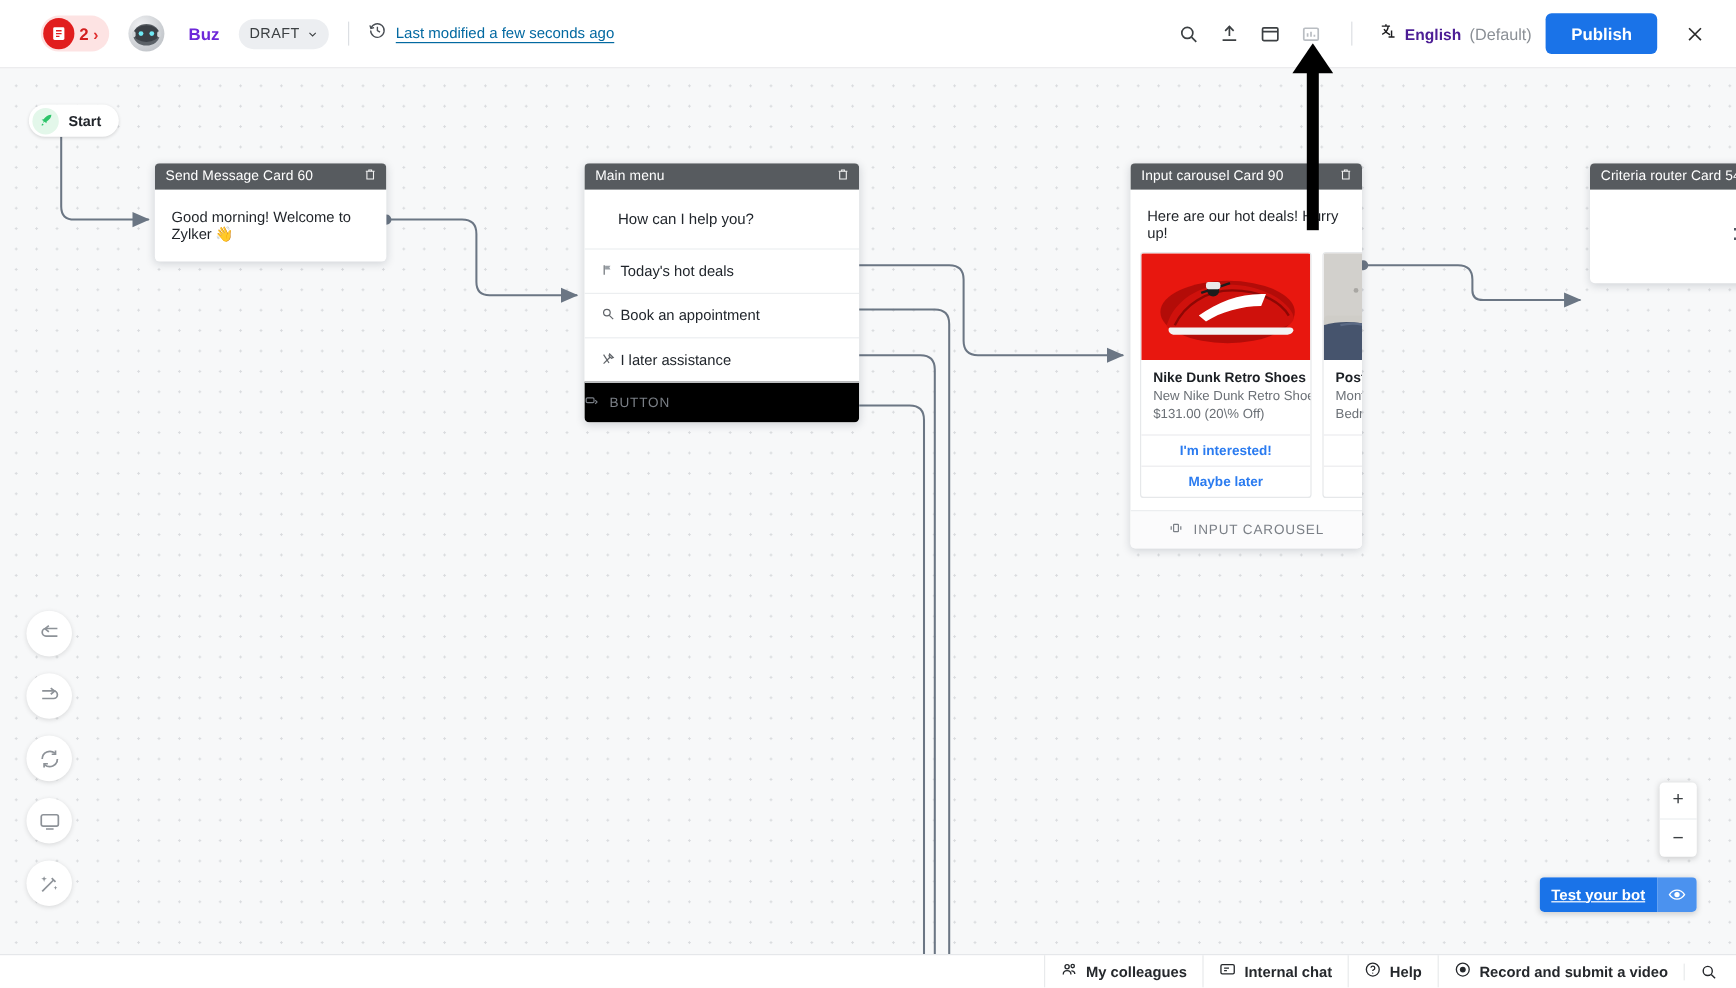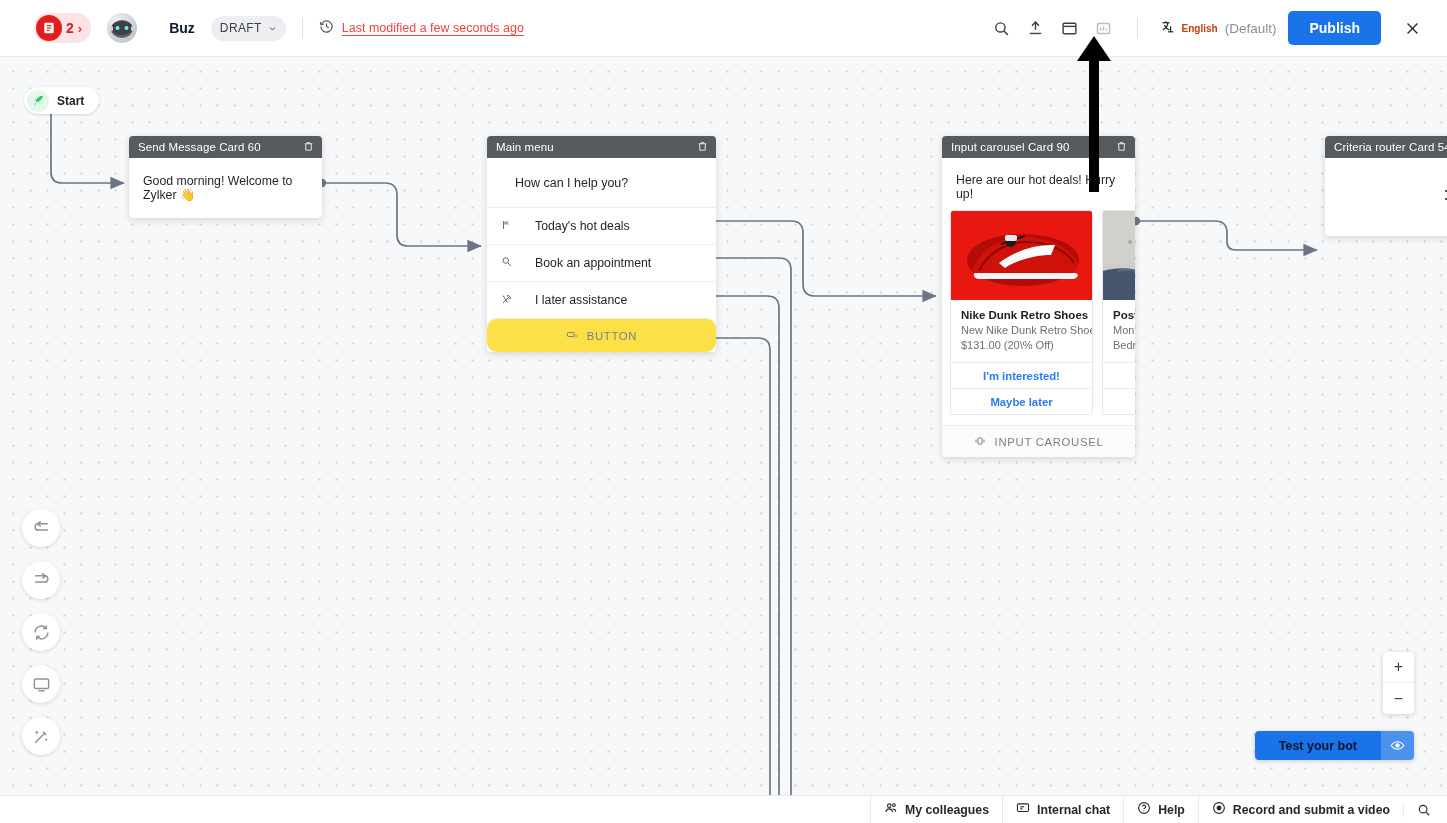--- a/index.html
+++ b/index.html
@@ -27,41 +27,41 @@
   }
   .badge-count { color: #d32020; font-size: 14px; font-weight: 600; }
   .badge-chev { color: #e03030; font-size: 13px; font-weight: 700; }
 
   .bot-avatar {
     width: 30px; height: 30px; border-radius: 50%;
     margin-left: 16px;
     background: radial-gradient(circle at 35% 30%, #f2f3f5 0%, #cfd2d6 55%, #b6babf 100%);
     display: flex; align-items: center; justify-content: center; overflow: hidden;
   }
-  .bot-title { margin-left: 32px; font-size: 14px; font-weight: 700; color: #0f172a; }
+  .bot-title { margin-left: 20px; font-size: 14px; font-weight: 700; color: #6d28d9; }
   .draft-chip {
     margin-left: 16px; height: 25px; padding: 0 9px;
     background: #eceef1; border-radius: 13px;
     display: flex; align-items: center; gap: 6px;
     font-size: 12px; color: #3c4043; letter-spacing: .4px;
   }
   .vdiv { width: 1px; height: 20px; background: #dcdfe3; margin: 0 16px; }
   .modified {
-    font-size: 12.5px; color: #ef4444; text-decoration: underline;
+    font-size: 12.5px; color: #0369a1; text-decoration: underline;
     text-underline-offset: 3px; margin-left: 8px;
   }
   .topbar-right {
     margin-left: auto; display: flex; align-items: center; gap: 0; padding-right: 18px;
   }
   .icon-btn {
     width: 34px; height: 34px; display: flex; align-items: center; justify-content: center;
     border-radius: 5px; color: #3c4043;
   }
   .lang-wrap { display: flex; align-items: center; gap: 7px; margin: 0 12px 0 6px; }
-  .lang-name { font-size: 10px; font-weight: 700; color: #c2410c; }
+  .lang-name { font-size: 13px; font-weight: 700; color: #4c1d95; }
   .lang-def { font-size: 13.5px; color: #8b9096; }
   .publish-btn {
     background: #1a73e8; color: #fff; font-size: 14px; font-weight: 600;
     height: 34px; padding: 16px 21px; border-radius: 5px;
     display: flex; align-items: center; border: none;
   }
   .close-x { margin-left: 14px; color: #2b2b2b; }
 
   
   .canvas {
@@ -97,27 +97,27 @@
     padding: 0 8px 0 9px; font-size: 11.5px;
   }
   .card-head-title { font-weight: 400; letter-spacing: .1px; }
   .trash { opacity: .92; }
   .card-body-text { padding: 16px 14px; font-size: 12.3px; color: #1f2328; }
 
   
   .menu-prompt { padding: 18px 28px 17px; font-size: 12.5px; color: #21262c; }
   .menu-row {
     border-top: 1px solid #eceef0; height: 37px;
-    display: flex; align-items: center; gap: 22px; padding: 0 14px;
+    display: flex; align-items: center; gap: 4px; padding: 0 14px;
     font-size: 12.3px; color: #21262c;
   }
   .menu-btnrow {
-    border-top: 1px solid #eceef0; background: #fde047; height: 34px;
-    display: flex; align-items: center; justify-content: center; gap: 9px;
-    font-size: 11.3px; color: #7a7f86; letter-spacing: .7px; border-radius: 10px;
+    border-top: 1px solid #eceef0; background: #000000; height: 34px;
+    display: flex; align-items: center; justify-content: flex-start; gap: 9px;
+    font-size: 11.3px; color: #7a7f86; letter-spacing: .7px;
   }
 
   
   .car-prompt { padding: 15px 14px 9px; font-size: 12.3px; color: #1f2328; }
   .car-strip { display: flex; gap: 9px; padding: 0 8px 10px; }
   .car-item {
     width: 143px; background: #fff; border: 1px solid #e6e8ea;
     border-radius: 3px; overflow: hidden; flex: 0 0 auto; position: relative;
   }
   .car-img { height: 89px; width: 100%; position: relative; overflow: hidden; }
@@ -155,22 +155,22 @@
     font-size: 16px; color: #3c4043;
   }
   .zoomctl div:first-child { border-bottom: 1px solid #eceef0; }
 
   .testbot {
     position: absolute; right: 33px; top: 674px; height: 29px;
     display: flex; align-items: stretch; border-radius: 4px; overflow: hidden;
     box-shadow: 0 1px 5px rgba(0,0,0,.18);
   }
   .testbot-label {
-    background: #1a73e8; color: #0f172a; font-size: 12.5px; font-weight: 600;
-    display: flex; align-items: center; padding: 0 24px;
+    background: #1a73e8; color: #ffffff; font-size: 12.5px; font-weight: 600;
+    display: flex; align-items: center; padding: 0 10px; text-decoration: underline;
   }
   .testbot-eye {
     background: #4b92ef; width: 33px; display: flex; align-items: center; justify-content: center; color: #fff;
   }
 
   
   .bottombar {
     position: absolute; left: 0; bottom: 0; width: 1447px; height: 28px;
     background: #fff; border-top: 1px solid #e5e7ea;
     display: flex; align-items: center; justify-content: flex-end; z-index: 40;

